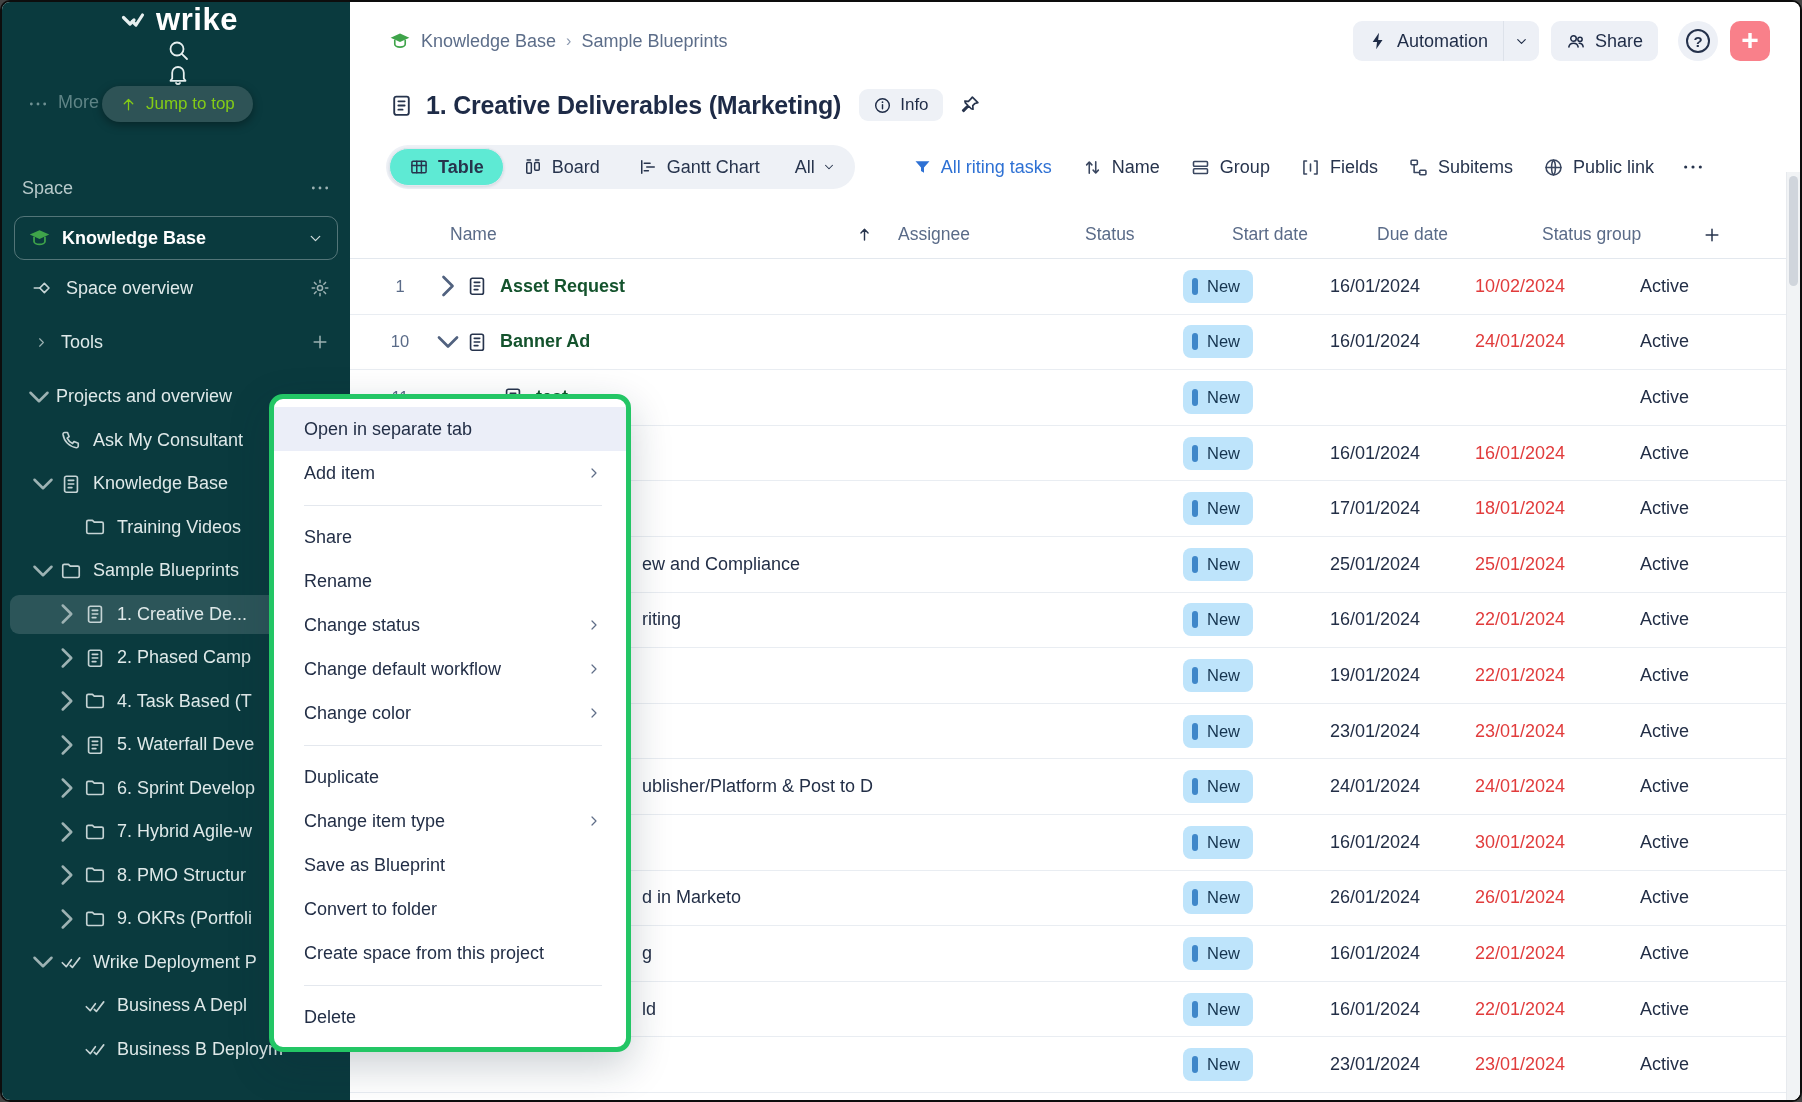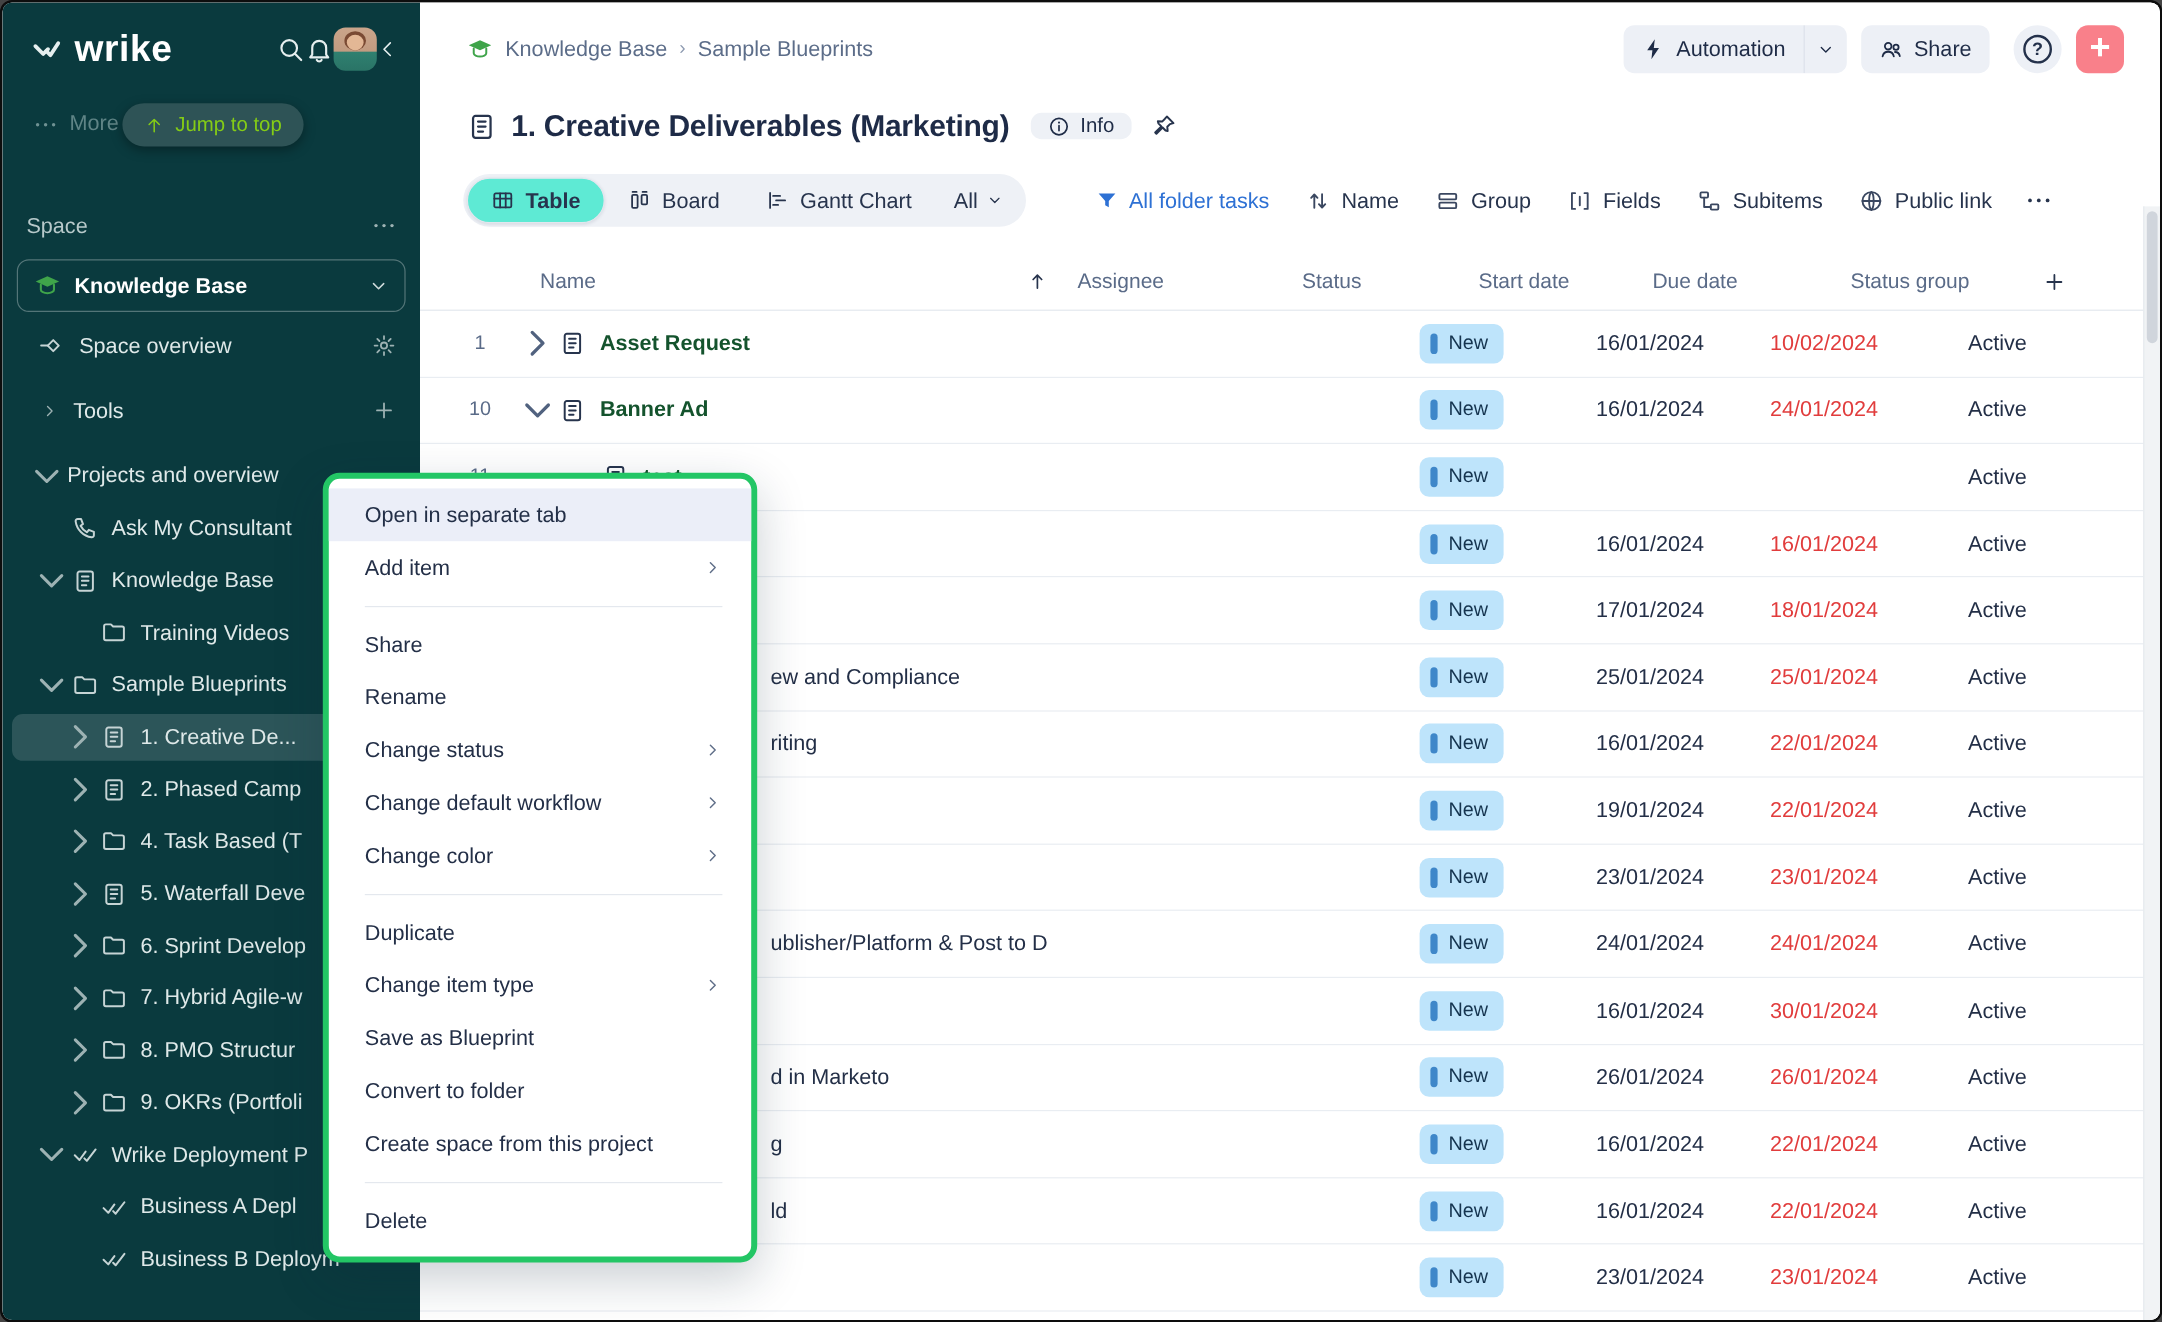--- a/index.html
+++ b/index.html
@@ -3,21 +3,21 @@
 <meta charset="utf-8">
 <style>
   * { margin:0; padding:0; box-sizing:border-box; }
   html,body { background:#444; }
   body { font-family:"Liberation Sans", sans-serif; }
   .frame { position:relative; width:1802px; height:1102px; background:#fff;
            border:2px solid #0d0d0d; border-radius:10px; overflow:hidden; }
 
   
   .sidebar { position:absolute; left:0; top:0; bottom:0; width:348px; background:#0a3a3e; color:#dfe9e9; overflow:hidden; }
-  .side-top { height:78px; display:flex; align-items:center; padding:0 18px 0 22px; gap:0; }
+  .side-top { height:78px; display:flex; align-items:center; padding:0 18px 0 22px; gap:0;flex-direction:column; }
   .logo { display:flex; align-items:center; gap:8px; color:#fff; }
   .logo-text { font-size:31px; font-weight:700; letter-spacing:.5px; color:#fff; }
   .side-top .spacer { flex:1; }
   .topicon { width:24px; height:24px; color:#e6efef; display:flex; }
   .avatar { width:36px; height:36px; border-radius:10px; overflow:hidden;
             background:linear-gradient(180deg,#caa58b 0%,#c29b80 55%,#2f8070 56%,#2a7466 100%); position:relative; }
   .avatar:before { content:""; position:absolute; left:9px; top:3px; width:18px; height:16px; border-radius:50%;
                    background:#7a4a33; }
   .avatar:after { content:""; position:absolute; left:11px; top:6px; width:14px; height:13px; border-radius:50%;
                   background:#e3b795; }
@@ -70,21 +70,21 @@
   .split .chevpart svg { width:15px; color:#1f2c47; }
   .roundbtn { width:40px; height:40px; border-radius:50%; background:#edf0f6; display:flex; align-items:center; justify-content:center; cursor:pointer; margin-left:8px; }
   .qmark { width:24px; height:24px; border:2px solid #24314b; border-radius:50%; display:flex; align-items:center; justify-content:center;
            font-size:15px; font-weight:700; color:#24314b; }
   .plusbtn { width:40px; height:40px; border-radius:10px; background:#f9808a; color:#fff; display:flex; align-items:center;
              justify-content:center; font-size:30px; font-weight:700; line-height:1; cursor:pointer; padding-bottom:3px; }
 
   .title-row { display:flex; align-items:center; padding-left:39px; margin-top:2px; height:46px; }
   .title-row .doc { width:25px; display:flex; color:#27344d; margin-right:12px; }
   .page-title { font-size:25px; font-weight:700; color:#1e2b47; letter-spacing:-.2px; }
-  .info-pill { margin-left:18px; height:22px; background:#eef1f6; border-radius:9px; display:flex; align-items:center;
+  .info-pill { margin-left:18px; height:32px; background:#eef1f6; border-radius:9px; display:flex; align-items:center;
                gap:8px; padding:0 14px; font-size:17px; color:#1f2c47; cursor:pointer; }
   .info-pill .ic { width:19px; display:flex; }
   .pin { margin-left:16px; width:22px; display:flex; color:#27344d; cursor:pointer; }
 
   .toolbar { margin-top:16px; height:46px; display:flex; align-items:center; padding:0 26px 0 36px; }
   .segment { display:flex; align-items:center; background:#eef1f6; border-radius:22px; padding:3px; height:44px; }
   .seg { display:flex; align-items:center; gap:9px; padding:0 19px; height:38px; font-size:18px; color:#27344d; cursor:pointer; }
   .seg .ic { width:20px; display:flex; }
   .seg.active { background:#5eead4; border-radius:19px; border:1px solid #e3e7ee; box-shadow:0 1px 3px rgba(30,43,71,.12); font-weight:600; }
   .seg-all { display:flex; align-items:center; gap:7px; padding:0 16px; font-size:18px; color:#27344d; cursor:pointer; }
@@ -554,21 +554,21 @@
               </svg>
             </span>
         </div>
       </div>
       <div class="tb-filter">
         <span class="ic">
             <svg viewBox="0 0 24 24" fill="none" stroke="currentColor" stroke-width="1.8" stroke-linecap="round" stroke-linejoin="round" style="width:100%;height:auto;display:block">
               <path fill="#2e71d4" stroke="none" d="M3.2 4h17.6l-6.9 7.9v6.6l-3.8-2.1v-4.5z"></path>
             </svg>
           </span>
-        <span>All folder tasks</span>
+        <span>All riting tasks</span>
       </div>
       <div class="tb-act">
         <span class="ic">
             <svg viewBox="0 0 24 24" fill="none" stroke="currentColor" stroke-width="1.8" stroke-linecap="round" stroke-linejoin="round" style="width:100%;height:auto;display:block">
               <path d="M8.3 18.5V6M5.3 9l3-3.2 3 3.2"></path>
               <path d="M15.7 5.5V18M12.7 15l3 3.2 3-3.2"></path>
             </svg>
           </span>
         <span>Name</span>
       </div>

